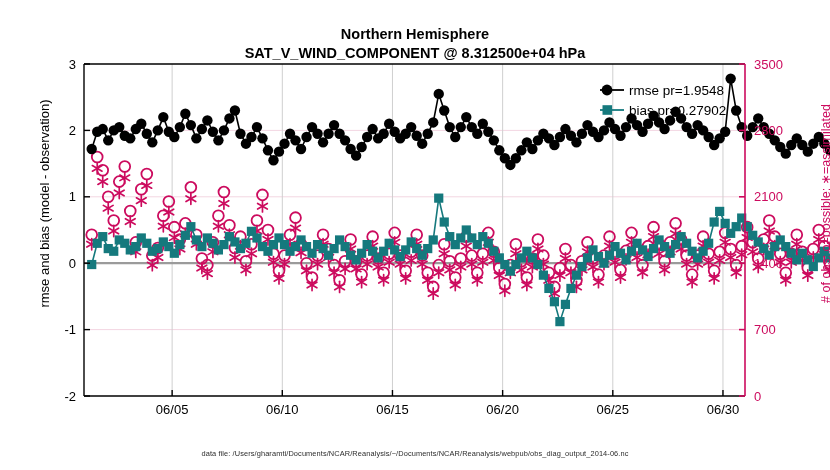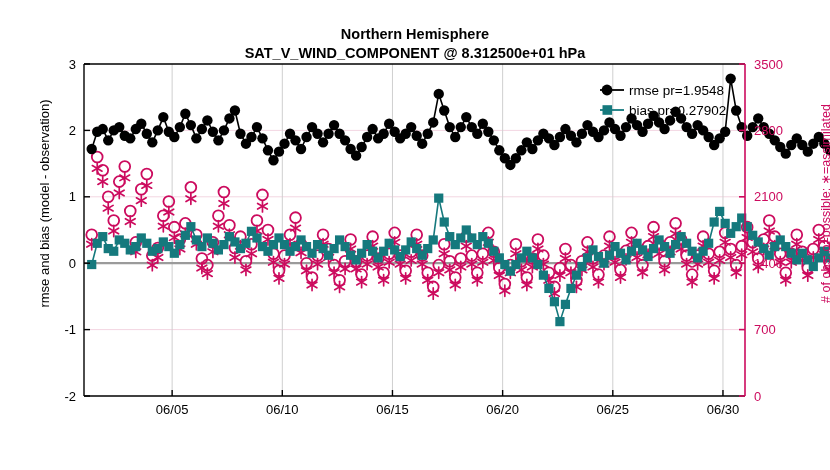--- a/index.html
+++ b/index.html
@@ -46,21 +46,21 @@
   .tickl{font-size:13px;fill:#000;font-family:"Liberation Sans",sans-serif;}
   .tickr{font-size:13px;fill:#cc0b5e;font-family:"Liberation Sans",sans-serif;}
   .legtxt{font-size:13.5px;fill:#000;font-family:"Liberation Sans",sans-serif;}
 </style>
 </head>
 <body>
 
 <div id="root">
 
   <div class="ttl" id="title-line1">Northern Hemisphere</div>
-  <div class="ttl" id="title-line2">SAT_V_WIND_COMPONENT @ 8.312500e+01 hPa</div>
+  <div class="ttl" id="title-line2">SAT_V_WIND_COMPONENT @ 8.312500e+04 hPa</div>
 
   <svg id="plot-svg" width="830" height="470">
     <g id="grid-h-group">
         <line x1="84" y1="130.39999999999998" x2="745" y2="130.39999999999998" stroke="#f3d6e2" stroke-width="1"></line>
         <line x1="84" y1="196.8" x2="745" y2="196.8" stroke="#f3d6e2" stroke-width="1"></line>
         <line x1="84" y1="263.2" x2="745" y2="263.2" stroke="#f3d6e2" stroke-width="1"></line>
         <line x1="84" y1="329.6" x2="745" y2="329.6" stroke="#f3d6e2" stroke-width="1"></line>
       </g>
     <g id="grid-v-group">
         <line x1="172.13333333333333" y1="64" x2="172.13333333333333" y2="396" stroke="#cfcfcf" stroke-width="1"></line>
@@ -1371,14 +1371,15 @@
         <circle cx="607" cy="90" r="5.4" fill="#000000"></circle>
         <text x="629" y="95" class="legtxt">rmse pr=1.9548</text>
         <line x1="600" y1="110" x2="624" y2="110" stroke="#15797d" stroke-width="1.8"></line>
         <rect x="602.5" y="105.2" width="9.6" height="9.6" fill="#15797d"></rect>
         <text x="629" y="115" class="legtxt">bias pr=0.27902</text>
       </g>
   </svg>
 
   <div id="ylabel-left" class="axlabel">rmse and bias (model - observation)</div>
   <div id="ylabel-right" class="axlabel"># of obs: o=possible; ∗=assimilated</div>
+  <div id="footer">data file: /Users/gharamti/Documents/NCAR/Reanalysis/~/Documents/NCAR/Reanalysis/webpub/obs_diag_output_2014-06.nc</div>
 
 </div>
 
 </body></html>

